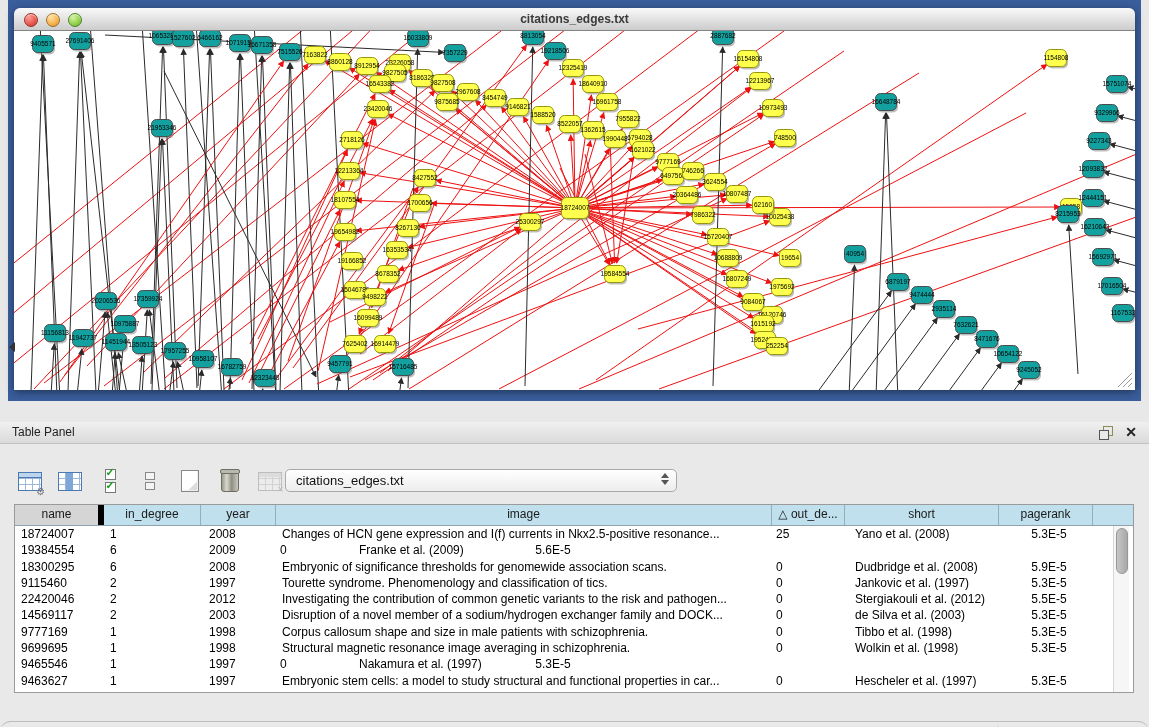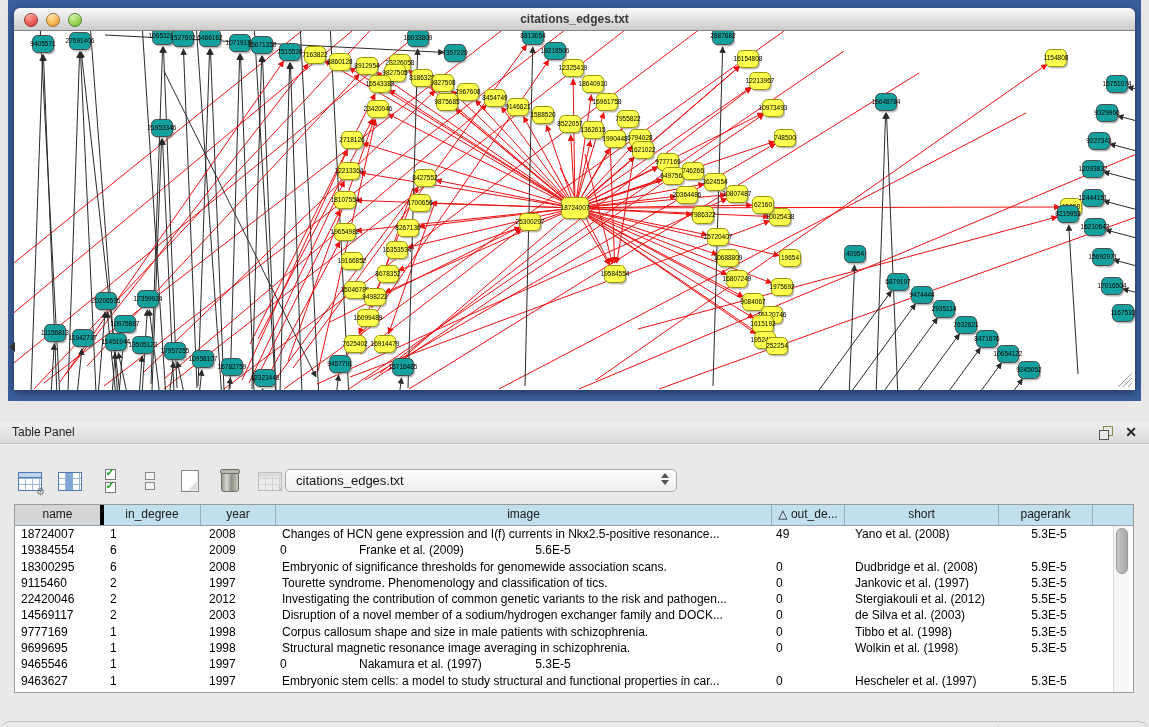--- a/index.html
+++ b/index.html
@@ -60,21 +60,21 @@
 
   #table-select{position:absolute;left:285px;top:47px;width:392px;height:23px;background:linear-gradient(#ffffff,#ededed);border:1px solid #a9a9a9;border-radius:5px;font-size:13px;color:#111;line-height:21px;padding-left:10px;box-sizing:border-box;cursor:pointer;}
   #table-select .arrows{position:absolute;right:7px;top:3px;display:flex;flex-direction:column;gap:2px;}
   #table-select .arrows i{width:0;height:0;border-left:4px solid transparent;border-right:4px solid transparent;display:block;}
   #table-select .arrows .up{border-bottom:5px solid #555;}
   #table-select .arrows .dn{border-top:5px solid #555;}
 
   #table-box{position:absolute;left:14px;top:82px;width:1120px;height:189px;background:#fff;border:1px solid #9a9a9a;box-sizing:border-box;overflow:hidden;}
   #thead{display:flex;height:20px;background:#bfe0ec;border-bottom:1px solid #8da4b0;font-size:12px;color:#1a1a1a;}
   .hc{line-height:19px;text-align:center;border-right:1px solid #93aebc;box-sizing:border-box;white-space:nowrap;overflow:hidden;}
-  .hc.first{background:#d5d5d5;border-right:4px solid #000000;}
+  .hc.first{background:#d5d5d5;border-right:6px solid #000000;}
   .hfill{flex:1;background:#bfe0ec;}
   #tbody{font-size:12px;color:#000;}
   .tr{display:flex;height:16.3px;}
   .td{line-height:16px;box-sizing:border-box;white-space:nowrap;overflow:hidden;}
   .c0{width:89px;padding-left:6px;}
   .c1{width:97px;padding-left:6px;}
   .c2{width:75px;padding-left:8px;}
   .c3{width:496px;padding-left:6px;}
   .c4{width:73px;padding-left:4px;}
   .c5{width:154px;padding-left:10px;}
@@ -926,21 +926,21 @@
           <div class="hc c5">short</div>
           <div class="hc c6">pagerank</div>
           <div class="hfill"></div>
         </div>
       <div id="tbody">
           <div class="tr">
             <div class="td c0">18724007</div>
             <div class="td c1">1</div>
             <div class="td c2">2008</div>
             <div class="td c3">Changes of HCN gene expression and I(f) currents in Nkx2.5-positive resonance...</div>
-            <div class="td c4">49</div>
+            <div class="td c4">25</div>
             <div class="td c5">Yano et al. (2008)</div>
             <div class="td c6">5.3E-5</div>
           </div>
           <div class="tr">
             <div class="td c0">19384554</div>
             <div class="td c1">6</div>
             <div class="td c2">2009</div>
             <div class="td c4">0</div>
             <div class="td c5">Franke et al. (2009)</div>
             <div class="td c6">5.6E-5</div>

